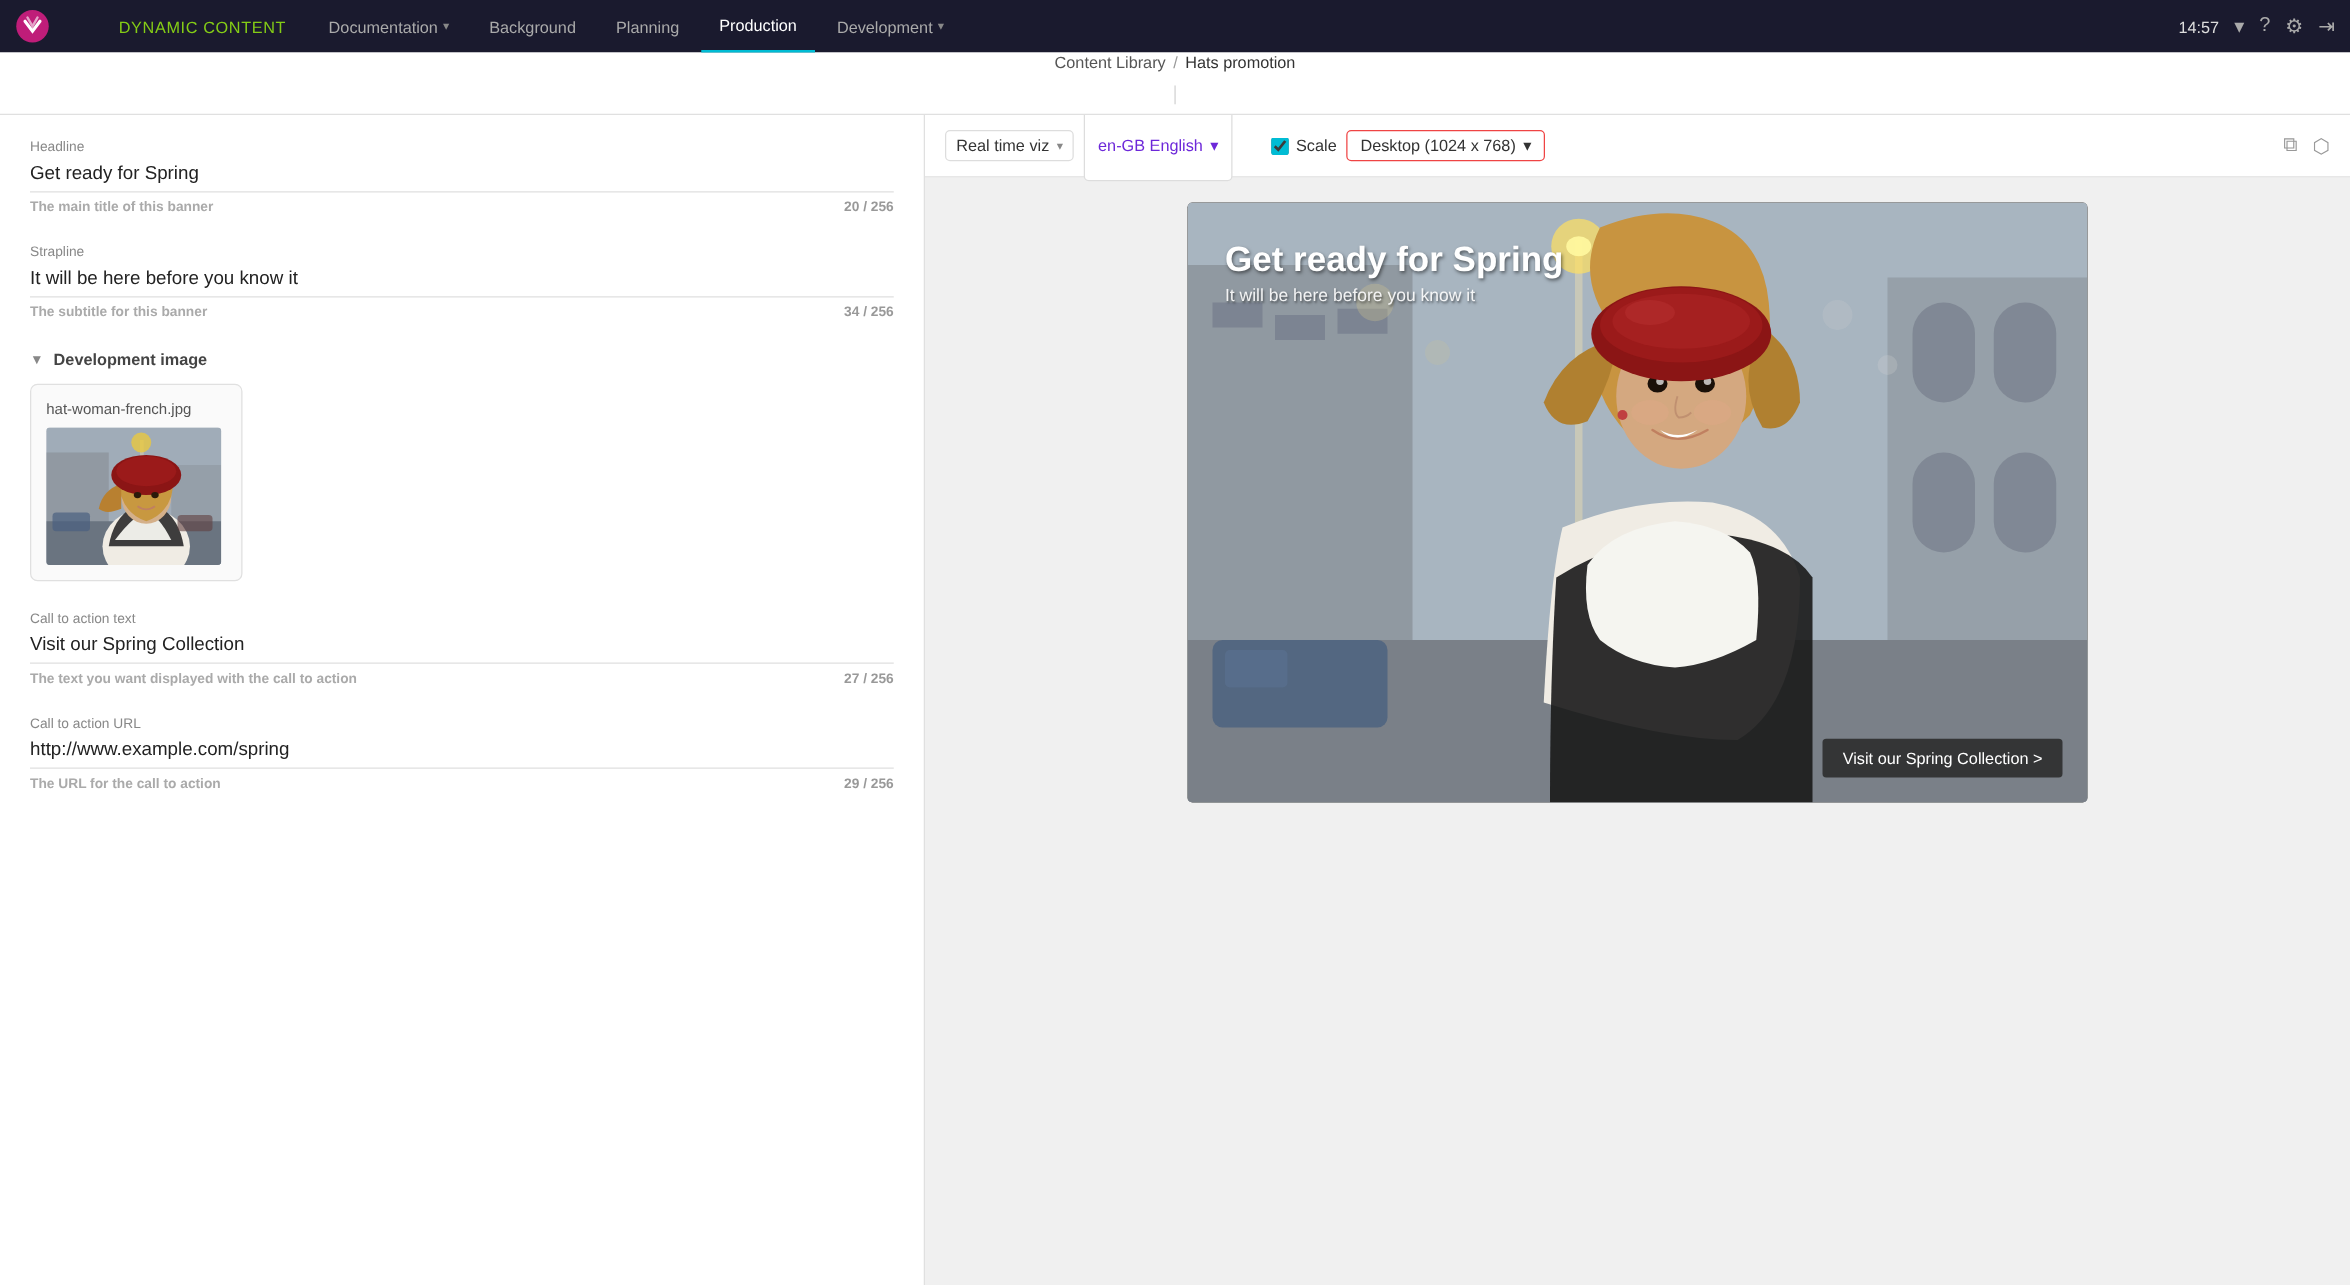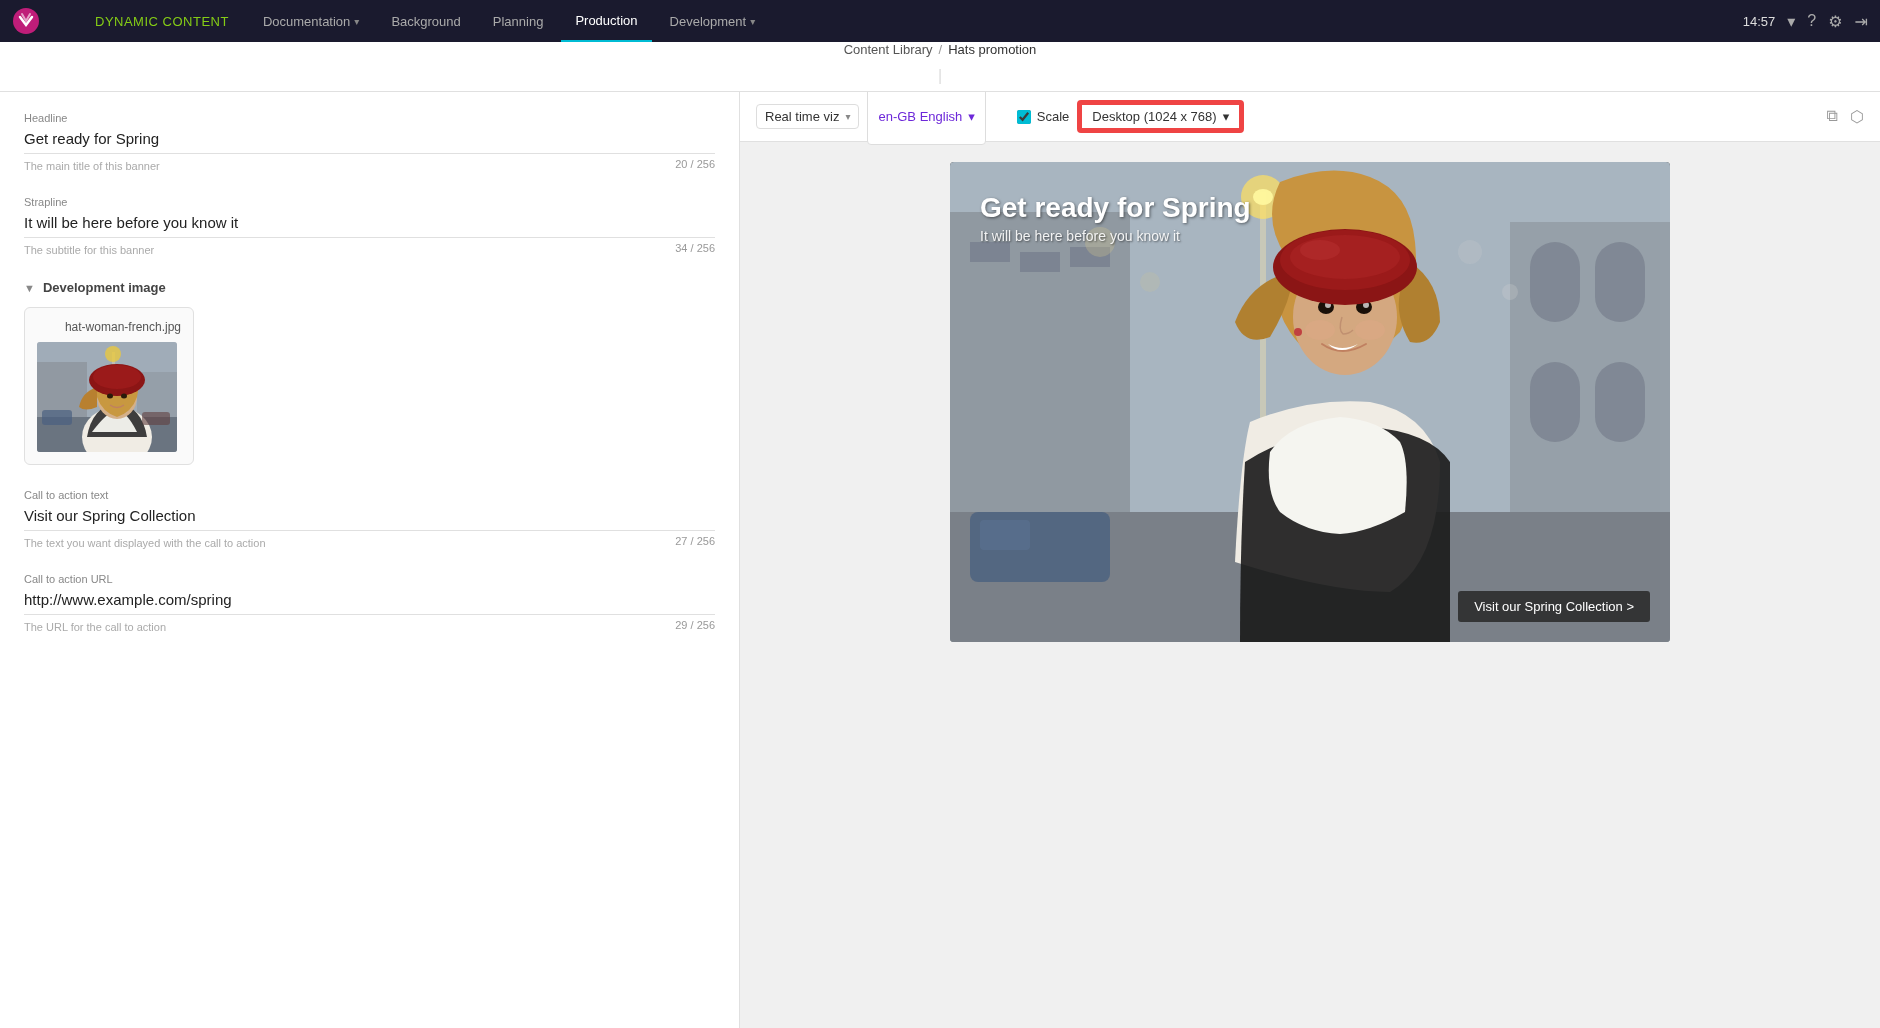--- a/index.html
+++ b/index.html
@@ -50,50 +50,50 @@
 
     
     .main-layout { display: flex; height: calc(100vh - 92px); }
 
     
     .left-panel { width: 740px; min-width: 740px; background: #fff; overflow-y: auto; padding: 20px 24px; border-right: 1px solid #e0e0e0; }
     .field-group { margin-bottom: 24px; }
     .field-label { font-size: 11px; color: #888; margin-bottom: 6px; display: block; }
     .field-input { font-size: 15px; color: #222; border: none; border-bottom: 1px solid #e0e0e0; width: 100%; padding-bottom: 6px; outline: none; background: transparent; }
     .field-hint { font-size: 11px; color: #aaa; margin-top: 4px; }
-    .field-counter { display: flex; justify-content: space-between; align-items: center; margin-top: 2px; }
+    .field-counter { display: flex; justify-content: space-between; align-items: flex-end; margin-top: 2px; font-weight: bold; }
     .counter-val { font-size: 11px; color: #999; }
 
     
     .section-header { display: flex; align-items: center; gap: 8px; font-size: 13px; color: #444; font-weight: 600; margin-bottom: 12px; cursor: pointer; }
     .section-chevron { font-size: 11px; color: #888; }
     .image-card {
       border: 1px solid #e0e0e0; border-radius: 6px; padding: 12px; display: inline-block; width: 170px; background: #fafafa;
     }
-    .image-filename { font-size: 12px; color: #555; margin-bottom: 8px; text-align: right; }
+    .image-filename { font-size: 12px; color: #555; margin-bottom: 8px; }
     .image-thumb {
       width: 140px; height: 110px; background: #c8cdd4; border-radius: 3px; overflow: hidden; display: flex; align-items: center; justify-content: center;
     }
 
     
     .right-panel { flex: 1; background: #f0f0f0; overflow: hidden; }
     .right-toolbar {
       display: flex; align-items: center; background: #fff; border-bottom: 1px solid #e0e0e0; height: 50px; padding: 0 16px; gap: 8px;
     }
     .viz-select {
       display: flex; align-items: center; gap: 6px; font-size: 13px; color: #333; cursor: pointer; padding: 4px 8px; border: 1px solid #ddd; border-radius: 4px; background: #fff;
     }
     .viz-select .arrow { font-size: 10px; color: #888; }
     .lang-select {
       display: flex; align-items: center; gap: 6px; font-size: 13px; color: #6d28d9; cursor: pointer; padding: 20px 10px; border: 1px solid #ddd; border-radius: 4px; background: #fff;
     }
     .scale-check { display: flex; align-items: center; gap: 6px; font-size: 13px; color: #333; margin-left: 23px; }
     .scale-check input[type="checkbox"] { accent-color: #00bcd4; width: 14px; height: 14px; }
     .device-select {
-      display: flex; align-items: center; gap: 6px; font-size: 13px; color: #333; cursor: pointer; padding: 4px 10px; border: 5px solid #ef4444; border-radius: 4px; background: #fff;
+      display: flex; align-items: center; gap: 6px; font-size: 13px; color: #333; cursor: pointer; padding: 4px 10px; border: 1px solid #ef4444; border-radius: 4px; background: #fff;
     }
     .right-toolbar-spacer { flex: 1; }
     .right-toolbar-icons { display: flex; gap: 12px; }
     .rt-icon { color: #999; cursor: pointer; font-size: 16px; }
 
     
     .preview-area { padding: 20px; display: flex; align-items: flex-start; justify-content: center; height: calc(100% - 50px); overflow: auto; }
     .preview-banner {
       width: 720px; height: 480px; position: relative; border-radius: 4px; overflow: hidden;
       background: #3a3a3a;

